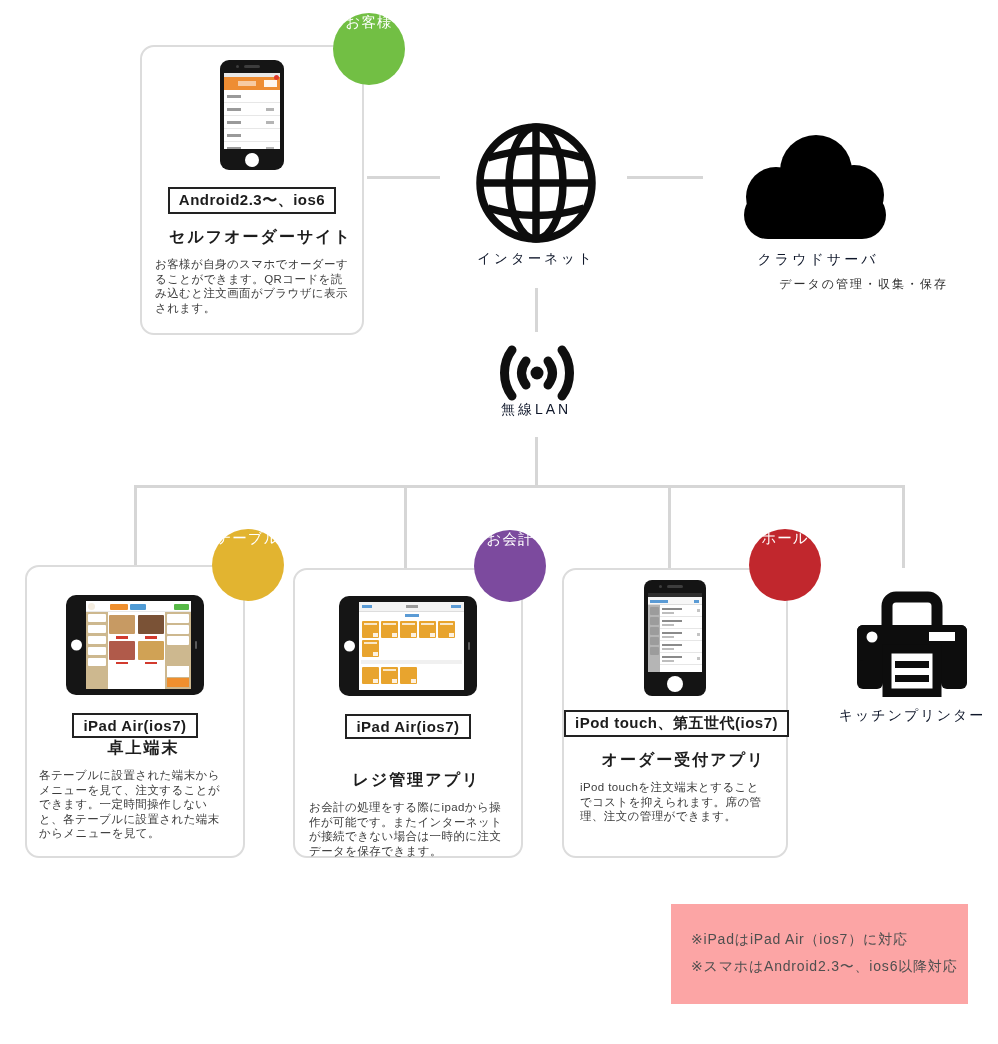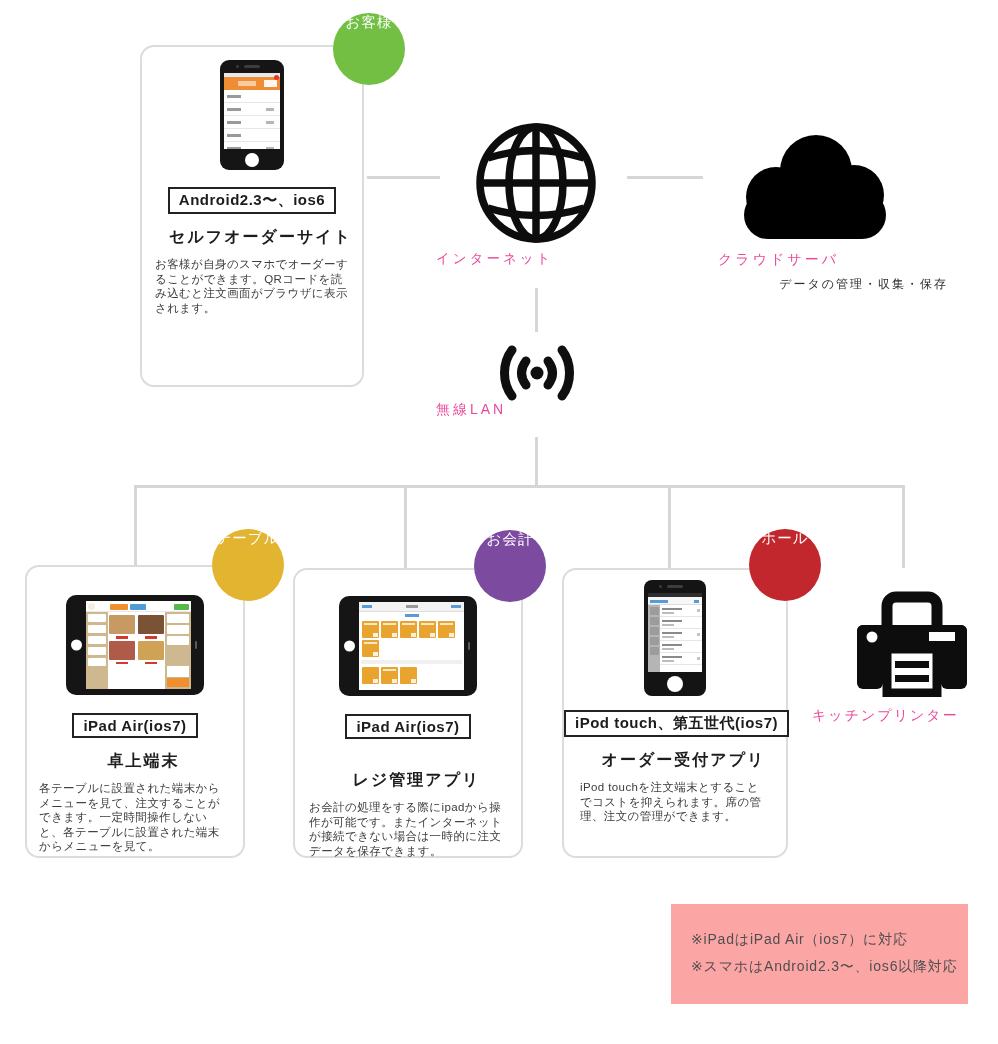--- a/index.html
+++ b/index.html
@@ -17,21 +17,21 @@
   .badge { position:absolute; width:72px; height:72px; border-radius:50%; z-index:2;
            display:flex; align-items:flex-start; justify-content:center;
            color:#fff; font-size:14.5px; letter-spacing:1px; }
 
   
   .label-box { display:inline-block; border:2px solid #222; background:#fff; padding:2px 9px;
                font-size:15px; font-weight:bold; letter-spacing:0.5px; white-space:nowrap; }
   .unit-title { font-size:16px; font-weight:bold; letter-spacing:2px;padding-left:17px; }
   .unit-desc { font-size:11.5px; line-height:14.5px; letter-spacing:0.4px; color:#3c3c3c; text-align:left; }
 
-  .icon-label { position:absolute; width:200px; font-size:13.5px; letter-spacing:3px; color:#ec4899; z-index:1; }
+  .icon-label { position:absolute; width:200px; text-align:center; font-size:13.5px; letter-spacing:3px; color:#0f172a; z-index:1; }
   .icon-sublabel { position:absolute; width:260px; text-align:right; font-size:12px; letter-spacing:2px; color:#2e2e2e; z-index:1; }
 
   
   .phone-lg { position:relative; width:64px; height:110px; background:#151515; border-radius:9px; margin:13px auto 0; }
   .phone-lg .speaker { position:absolute; top:5px; left:50%; transform:translateX(-50%); width:16px; height:3px; background:#3d3d3d; border-radius:2px; }
   .phone-lg .cam { position:absolute; top:5px; left:16px; width:3px; height:3px; background:#3d3d3d; border-radius:50%; }
   .phone-lg .screen { position:absolute; left:4px; right:4px; top:13px; bottom:21px; background:#fff; overflow:hidden; }
   .phone-lg .home { position:absolute; bottom:3px; left:50%; transform:translateX(-50%); width:14px; height:14px; background:#fff; border-radius:50%; }
   .ph-status { height:4px; background:#e8e8e8; }
   .ph-header { position:relative; height:13px; background:#ee8d33; }
@@ -114,21 +114,21 @@
   <div class="line" style="left:367px; top:176px; width:73px; height:3px;"></div>
   <div class="line" style="left:627px; top:176px; width:76px; height:3px;"></div>
   <div class="line" style="left:535px; top:288px; width:3px; height:44px;"></div>
   <div class="line" style="left:535px; top:437px; width:3px; height:50px;"></div>
   <div class="line" style="left:134px; top:485px; width:771px; height:3px;"></div>
   <div class="line" style="left:134px; top:485px; width:3px; height:82px;"></div>
   <div class="line" style="left:404px; top:485px; width:3px; height:85px;"></div>
   <div class="line" style="left:668px; top:485px; width:3px; height:85px;"></div>
   <div class="line" style="left:902px; top:485px; width:3px; height:83px;"></div>
 
-  <div class="card" style="left:140px; top:45px; width:224px; height:342px;">
+  <div class="card" style="left:140px; top:45px; width:224px; height:290px;">
     <div class="phone-lg">
       <span class="speaker"></span>
       <span class="cam"></span>
       <div class="screen">
         <div class="ph-status"></div>
         <div class="ph-header">
           <span class="h-txt"></span>
             <span class="h-btn"></span>
             <span class="h-dot"></span>
         </div>
@@ -244,21 +244,21 @@
                 <span class="pane"></span>
                 <span class="btn"></span>
               </div>
           </div>
         </div>
       </div>
     </div>
     <div style="margin-top:18px;">
       <span class="label-box">iPad Air(ios7)</span>
     </div>
-    <div class="unit-title" style="margin-top:13px;">卓上端末</div>
+    <div class="unit-title" style="">卓上端末</div>
     <div class="unit-desc" style="margin:9px 12px 0;">各テーブルに設置された端末からメニューを見て、注文することができます。一定時間操作しないと、各テーブルに設置された端末からメニューを見て。</div>
   </div>
   <div class="badge" style="left: 212px; top: 529px; background: rgb(226, 180, 48);">
     <span>テーブル</span>
   </div>
 
   <div class="card" style="left:293px; top:568px; width:230px; height:290px;">
     <div style="margin-top:26px;">
       <div class="tablet">
         <span class="t-home"></span>

